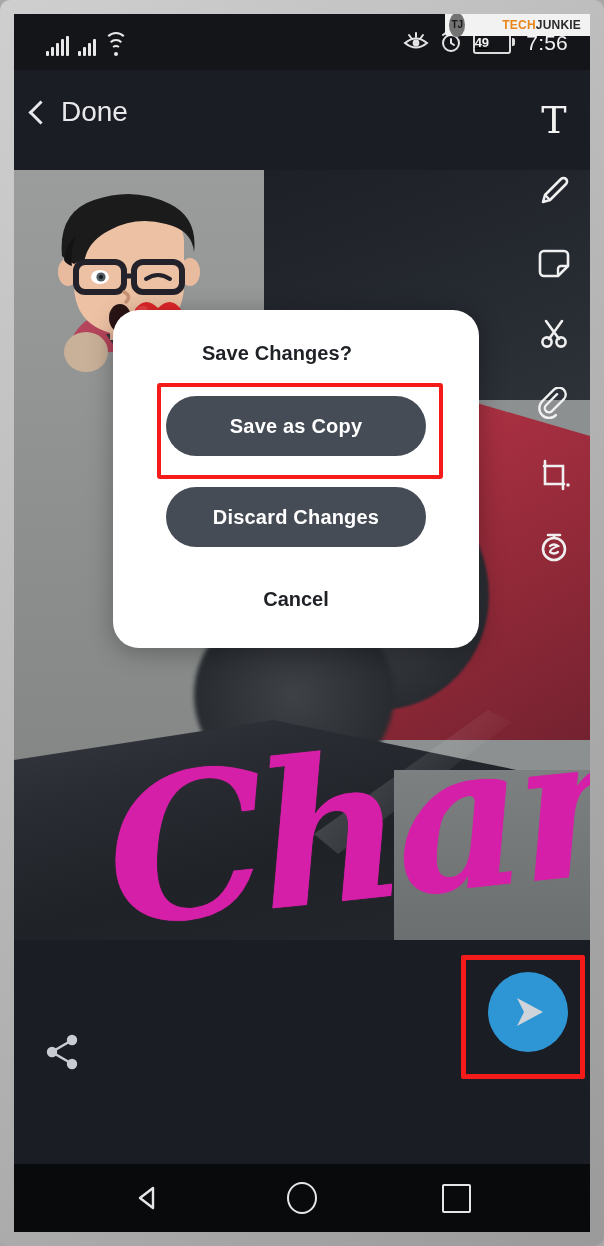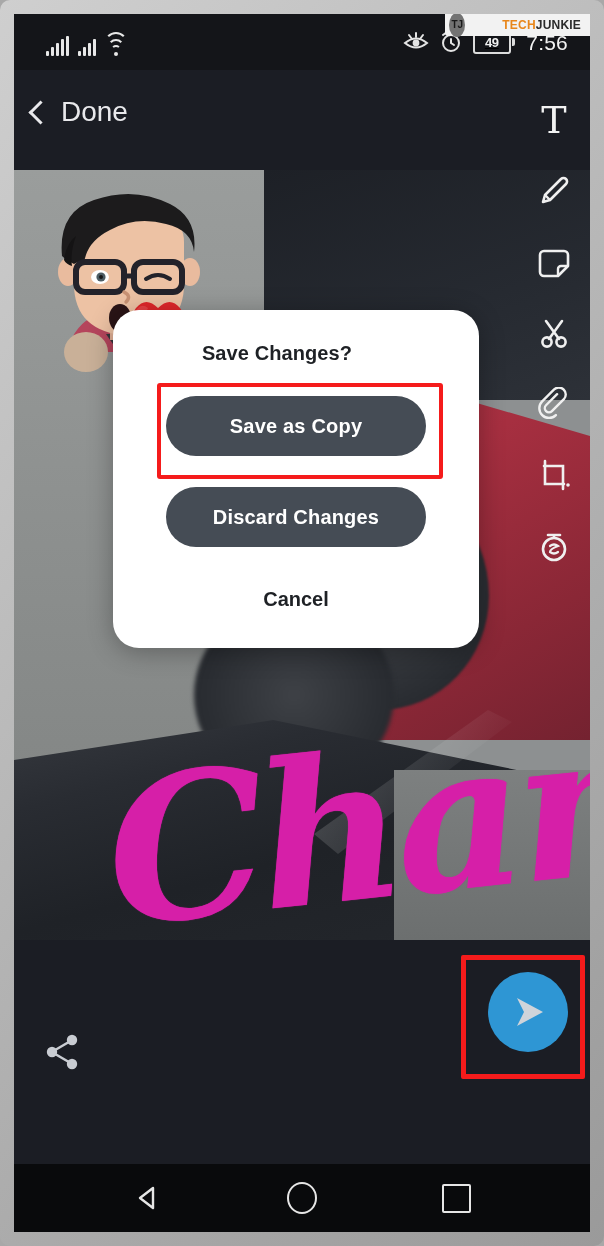--- a/index.html
+++ b/index.html
@@ -23,21 +23,21 @@
              border-left-color:transparent;border-right-color:transparent;border-radius:50%;}
   .wifi .w1{width:20px;height:20px;bottom:0;}
   .wifi .w2{width:13px;height:13px;bottom:0;}
   .wifi .w3{width:6px;height:6px;bottom:1px;}
   .wifi .wd{width:4px;height:4px;border-radius:50%;background:#e8e8e8;border:none;bottom:0;}
 
   .sb-right{position:absolute;right:22px;top:14px;display:flex;align-items:center;gap:11px;height:28px;}
   .sb-right svg{display:block;}
   .batt{display:flex;align-items:center;}
   .batt-body{width:34px;height:19px;border:2px solid #dcdcdc;border-radius:3px;
-             display:flex;align-items:center;justify-content:center;text-decoration:underline;}
+             display:flex;align-items:center;justify-content:flex-start;text-decoration:underline;}
   .batt-num{font-size:13px;color:#f0f0f0;font-weight:700;line-height:1;letter-spacing:-.3px;}
   .batt-tip{width:3px;height:8px;background:#dcdcdc;margin-left:1.5px;border-radius:0 2px 2px 0;}
   #clock{font-size:21px;color:#f2f2f2;line-height:1;letter-spacing:.2px;text-align:right;}
 
   
   #watermark{position:absolute;right:0;top:0;height:22px;background:#f2f2f2;
              display:flex;align-items:center;padding:0 9px 0 4px;gap:5px;border-bottom-left-radius:3px;z-index:60;}
   .wm-badge{width:16px;height:24px;border-radius:50%;background:#737373;
             display:flex;align-items:center;justify-content:center;
             font-size:10px;font-weight:700;color:#1a1a1a;line-height:1;}

